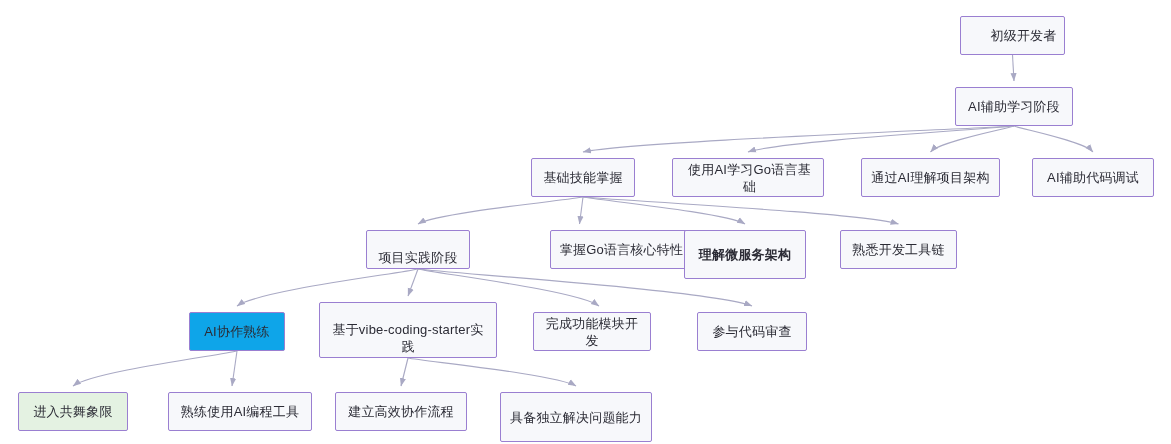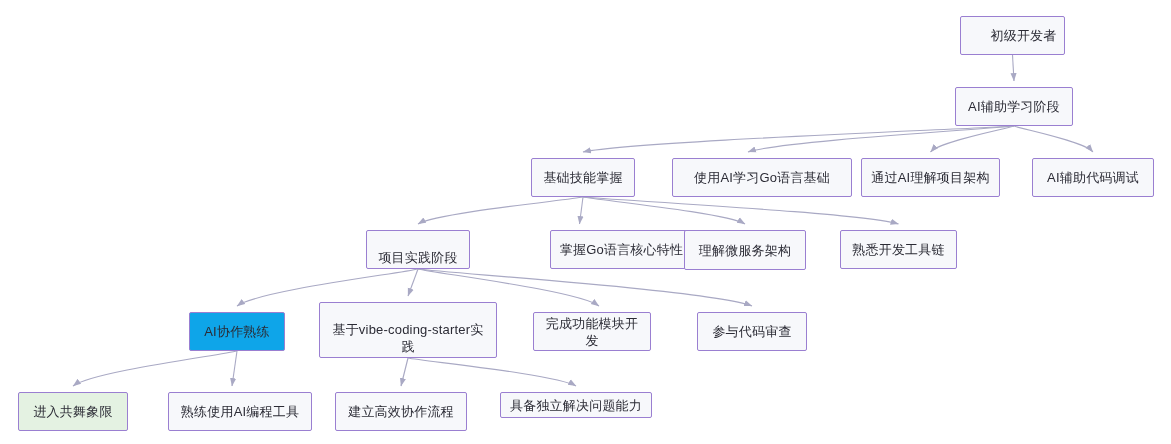--- a/index.html
+++ b/index.html
@@ -87,36 +87,36 @@
   <div id="node-layer">
       <div class="flow-node" style="left: 960px; top: 16px; width: 105px; height: 39px; border-color: rgb(154, 127, 209); background: rgb(247, 248, 251); color: rgb(43, 43, 53); padding-left: 28px;">
         <span class="node-label">初级开发者</span>
       </div>
       <div class="flow-node" style="left: 955px; top: 87px; width: 118px; height: 39px; border-color: rgb(154, 127, 209); background: rgb(247, 248, 251); color: rgb(43, 43, 53);">
         <span class="node-label">AI辅助学习阶段</span>
       </div>
       <div class="flow-node" style="left: 531px; top: 158px; width: 104px; height: 39px; border-color: rgb(154, 127, 209); background: rgb(247, 248, 251); color: rgb(43, 43, 53);">
         <span class="node-label">基础技能掌握</span>
       </div>
-      <div class="flow-node" style="left: 672px; top: 158px; width: 180px; height: 39px; border-color: rgb(154, 127, 209); background: rgb(247, 248, 251); color: rgb(43, 43, 53);">
+      <div class="flow-node" style="left: 672px; top: 158px; width: 152px; height: 39px; border-color: rgb(154, 127, 209); background: rgb(247, 248, 251); color: rgb(43, 43, 53); padding-left: 9px;">
         <span class="node-label">使用AI学习Go语言基础</span>
       </div>
       <div class="flow-node" style="left: 861px; top: 158px; width: 139px; height: 39px; border-color: rgb(154, 127, 209); background: rgb(247, 248, 251); color: rgb(43, 43, 53);">
         <span class="node-label">通过AI理解项目架构</span>
       </div>
       <div class="flow-node" style="left: 1032px; top: 158px; width: 122px; height: 39px; border-color: rgb(154, 127, 209); background: rgb(247, 248, 251); color: rgb(43, 43, 53);">
         <span class="node-label">AI辅助代码调试</span>
       </div>
       <div class="flow-node" style="left: 366px; top: 230px; width: 104px; height: 39px; border-color: rgb(154, 127, 209); background: rgb(247, 248, 251); color: rgb(43, 43, 53); align-items: flex-end;">
         <span class="node-label">项目实践阶段</span>
       </div>
       <div class="flow-node" style="left: 508px; top: 230px; width: 143px; height: 39px; border-color: rgb(154, 127, 209); background: rgb(247, 248, 251); color: rgb(43, 43, 53); margin-left: 42px;">
         <span class="node-label">掌握Go语言核心特性</span>
       </div>
-      <div class="flow-node" style="left: 684px; top: 230px; width: 122px; height: 40px; border-color: rgb(154, 127, 209); background: rgb(247, 248, 251); color: rgb(43, 43, 53);">
+      <div class="flow-node" style="left: 684px; top: 230px; width: 122px; height: 49px; border-color: rgb(154, 127, 209); background: rgb(247, 248, 251); color: rgb(43, 43, 53); font-weight: bold;">
         <span class="node-label">理解微服务架构</span>
       </div>
       <div class="flow-node" style="left: 840px; top: 230px; width: 117px; height: 39px; border-color: rgb(154, 127, 209); background: rgb(247, 248, 251); color: rgb(43, 43, 53);">
         <span class="node-label">熟悉开发工具链</span>
       </div>
       <div class="flow-node" style="left: 189px; top: 312px; width: 96px; height: 39px; border-color: rgb(154, 127, 209); background: #0ea5e9; color: rgb(43, 43, 53);">
         <span class="node-label">AI协作熟练</span>
       </div>
       <div class="flow-node" style="left: 319px; top: 302px; width: 178px; height: 56px; border-color: rgb(154, 127, 209); background: rgb(247, 248, 251); color: rgb(43, 43, 53); align-items: flex-end;">
         <span class="node-label">基于vibe-coding-starter实践</span>
@@ -129,17 +129,17 @@
       </div>
       <div class="flow-node highlight" style="left: 18px; top: 392px; width: 110px; height: 39px; border-color: rgb(154, 127, 209); background: rgb(228, 242, 226); color: rgb(43, 43, 53);">
         <span class="node-label">进入共舞象限</span>
       </div>
       <div class="flow-node" style="left: 168px; top: 392px; width: 144px; height: 39px; border-color: rgb(154, 127, 209); background: rgb(247, 248, 251); color: rgb(43, 43, 53);">
         <span class="node-label">熟练使用AI编程工具</span>
       </div>
       <div class="flow-node" style="left: 335px; top: 392px; width: 132px; height: 39px; border-color: rgb(154, 127, 209); background: rgb(247, 248, 251); color: rgb(43, 43, 53);">
         <span class="node-label">建立高效协作流程</span>
       </div>
-      <div class="flow-node" style="left: 500px; top: 392px; width: 152px; height: 26px; border-color: rgb(154, 127, 209); background: rgb(247, 248, 251); color: rgb(43, 43, 53);">
+      <div class="flow-node" style="left: 500px; top: 392px; width: 152px; height: 50px; border-color: rgb(154, 127, 209); background: rgb(247, 248, 251); color: rgb(43, 43, 53);">
         <span class="node-label">具备独立解决问题能力</span>
       </div>
     </div>
 </div>
 
 </body></html>

